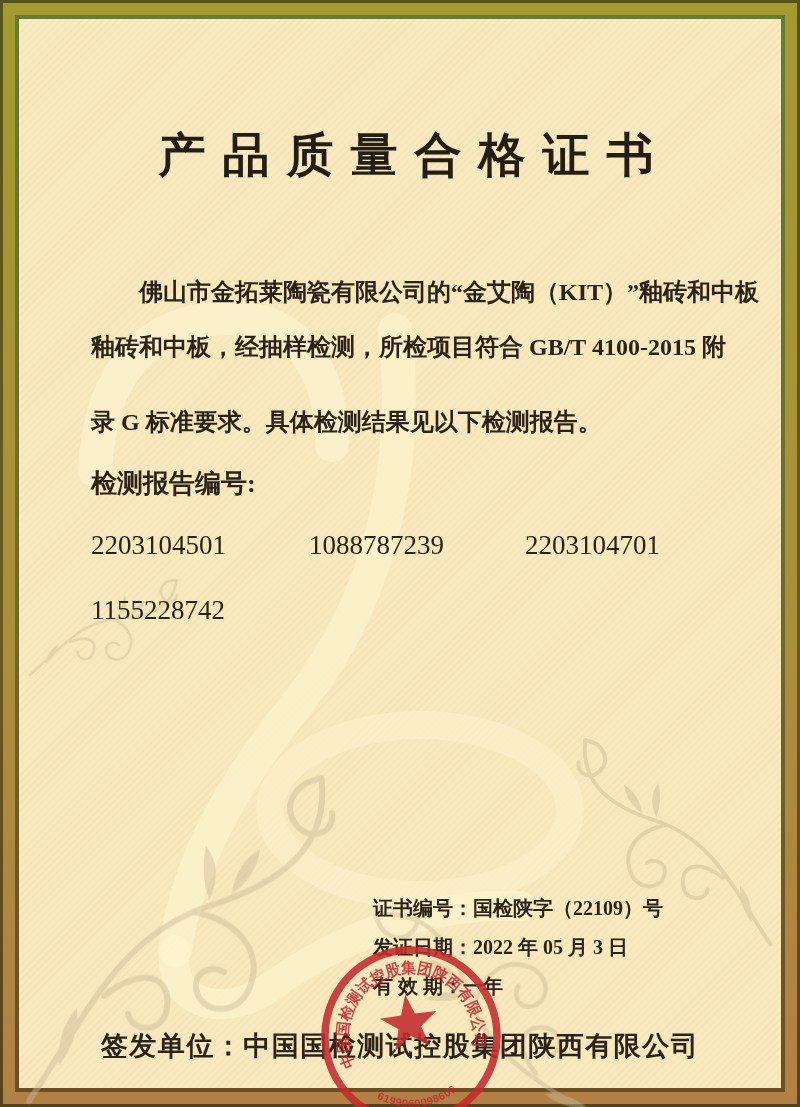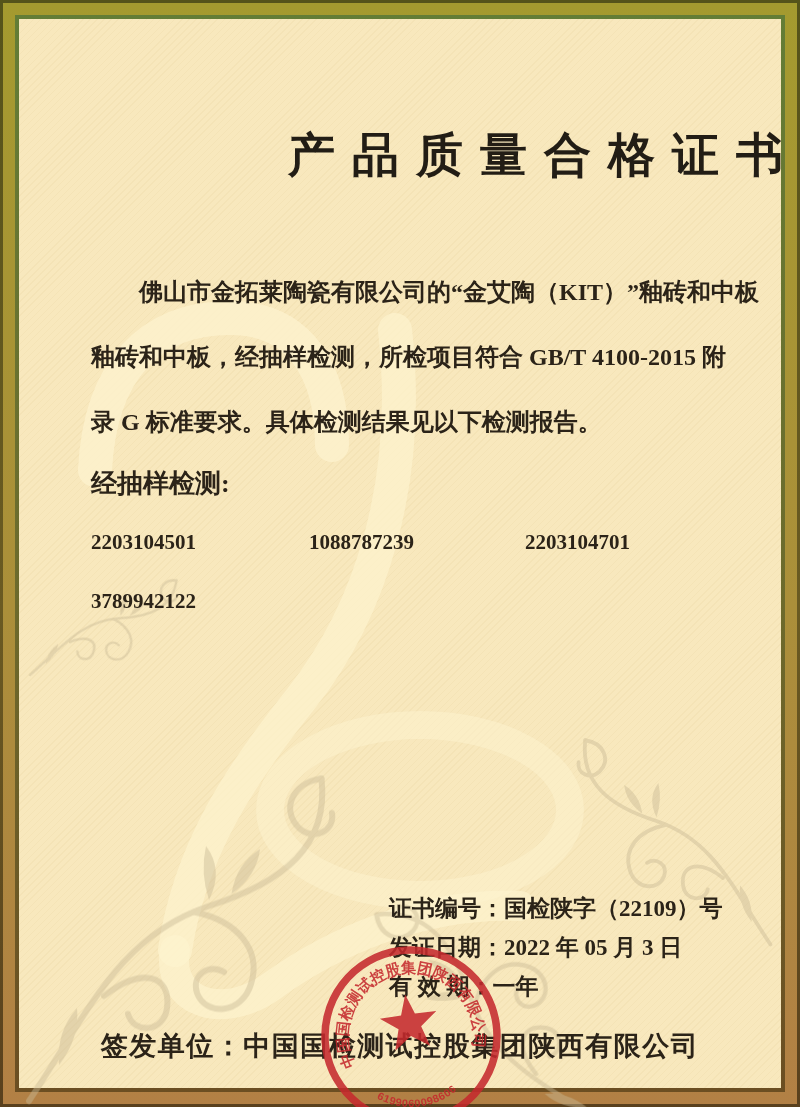--- a/index.html
+++ b/index.html
@@ -17,35 +17,35 @@
     background:linear-gradient(180deg,#637d36 0%,#6d6a2c 55%,#6b4e22 100%);
   }
   .paper{
     position:absolute;left:4px;top:4px;right:4px;bottom:4px;
     background:#f8e8bd;
     background-image:repeating-linear-gradient(135deg,rgba(185,150,70,0.06) 0 1px,transparent 1px 5px);
   }
   .layer{position:absolute;left:0;top:0;width:800px;height:1107px;pointer-events:none;}
   .content{position:absolute;left:0;top:0;width:800px;height:1107px;color:#2b2318;}
   .title{
-    position:absolute;left:0;top:124px;width:100%;text-align:right;
+    position:absolute;left:0;top:124px;width:100%;text-align:center;
     font-family:Liberation Mono, monospace;font-weight:bold;
     font-size:47px;letter-spacing:17px;padding-left:29px;box-sizing:border-box;color:#221d15;
   }
   .para{position:absolute;left:91px;width:622px;font-weight:bold;font-size:24px;white-space:nowrap;color:#2b2318;}
   .para.l1{top:276px;text-indent:2em;}
-  .para.l2{top:341px;text-align:right;}
+  .para.l2{top:331px;text-align:right;}
   .para.l3{top:406px;}
   .report-label{position:absolute;left:91px;top:466px;font-weight:bold;font-size:26px;}
   .numbers{
     position:absolute;left:91px;top:530px;display:grid;
     grid-template-columns:218px 216px auto;grid-row-gap:34px;
-    font-weight:bold;font-size:21px;
+    font-weight:normal;font-size:27px;
   }
-  .details{position:absolute;left:389px;top:889px;font-weight:bold;font-size:23px;line-height:39px;white-space:nowrap;}
+  .details{position:absolute;left:373px;top:889px;font-weight:bold;font-size:20px;line-height:39px;white-space:nowrap;}
   .issuer-line{
     position:absolute;left:0;top:1028px;width:100%;text-align:center;
     font-weight:bold;font-size:27px;letter-spacing:1.5px;white-space:nowrap;color:#2b2318;
   }
   .seal-svg{position:absolute;left:316px;top:941px;width:190px;height:190px;transform:rotate(-8deg);opacity:0.87;}
   .seal-text{font-family:"Liberation Sans", sans-serif;font-weight:bold;}
 </style>
 </head>
 <body>
 
@@ -87,27 +87,27 @@
     </g>
   </svg>
 
   <div class="content">
     <div class="title">产品质量合格证书</div>
 
     <div class="para l1">佛山市金拓莱陶瓷有限公司的“金艾陶（KIT）”釉砖和中板</div>
     <div class="para l2">釉砖和中板，经抽样检测，所检项目符合 GB/T 4100-2015 附</div>
     <div class="para l3">录 G 标准要求。具体检测结果见以下检测报告。</div>
 
-    <div class="report-label">经抽样检测:</div>
+    <div class="report-label">检测报告编号:</div>
 
     <div class="numbers">
       <span>2203104501</span>
       <span>1088787239</span>
       <span>2203104701</span>
-      <span>3789942122</span>
+      <span>1155228742</span>
     </div>
 
     <div class="details">
       <div><span>证书编号：</span><span>国检陕字（22109）号</span></div>
       <div><span>发证日期：</span><span>2022 年 05 月 3 日</span></div>
       <div><span>有 效 期：</span><span>一年</span></div>
     </div>
 
     <div class="issuer-line"><span>签发单位：</span><span>中国国检测试控股集团陕西有限公司</span></div>
   </div>

